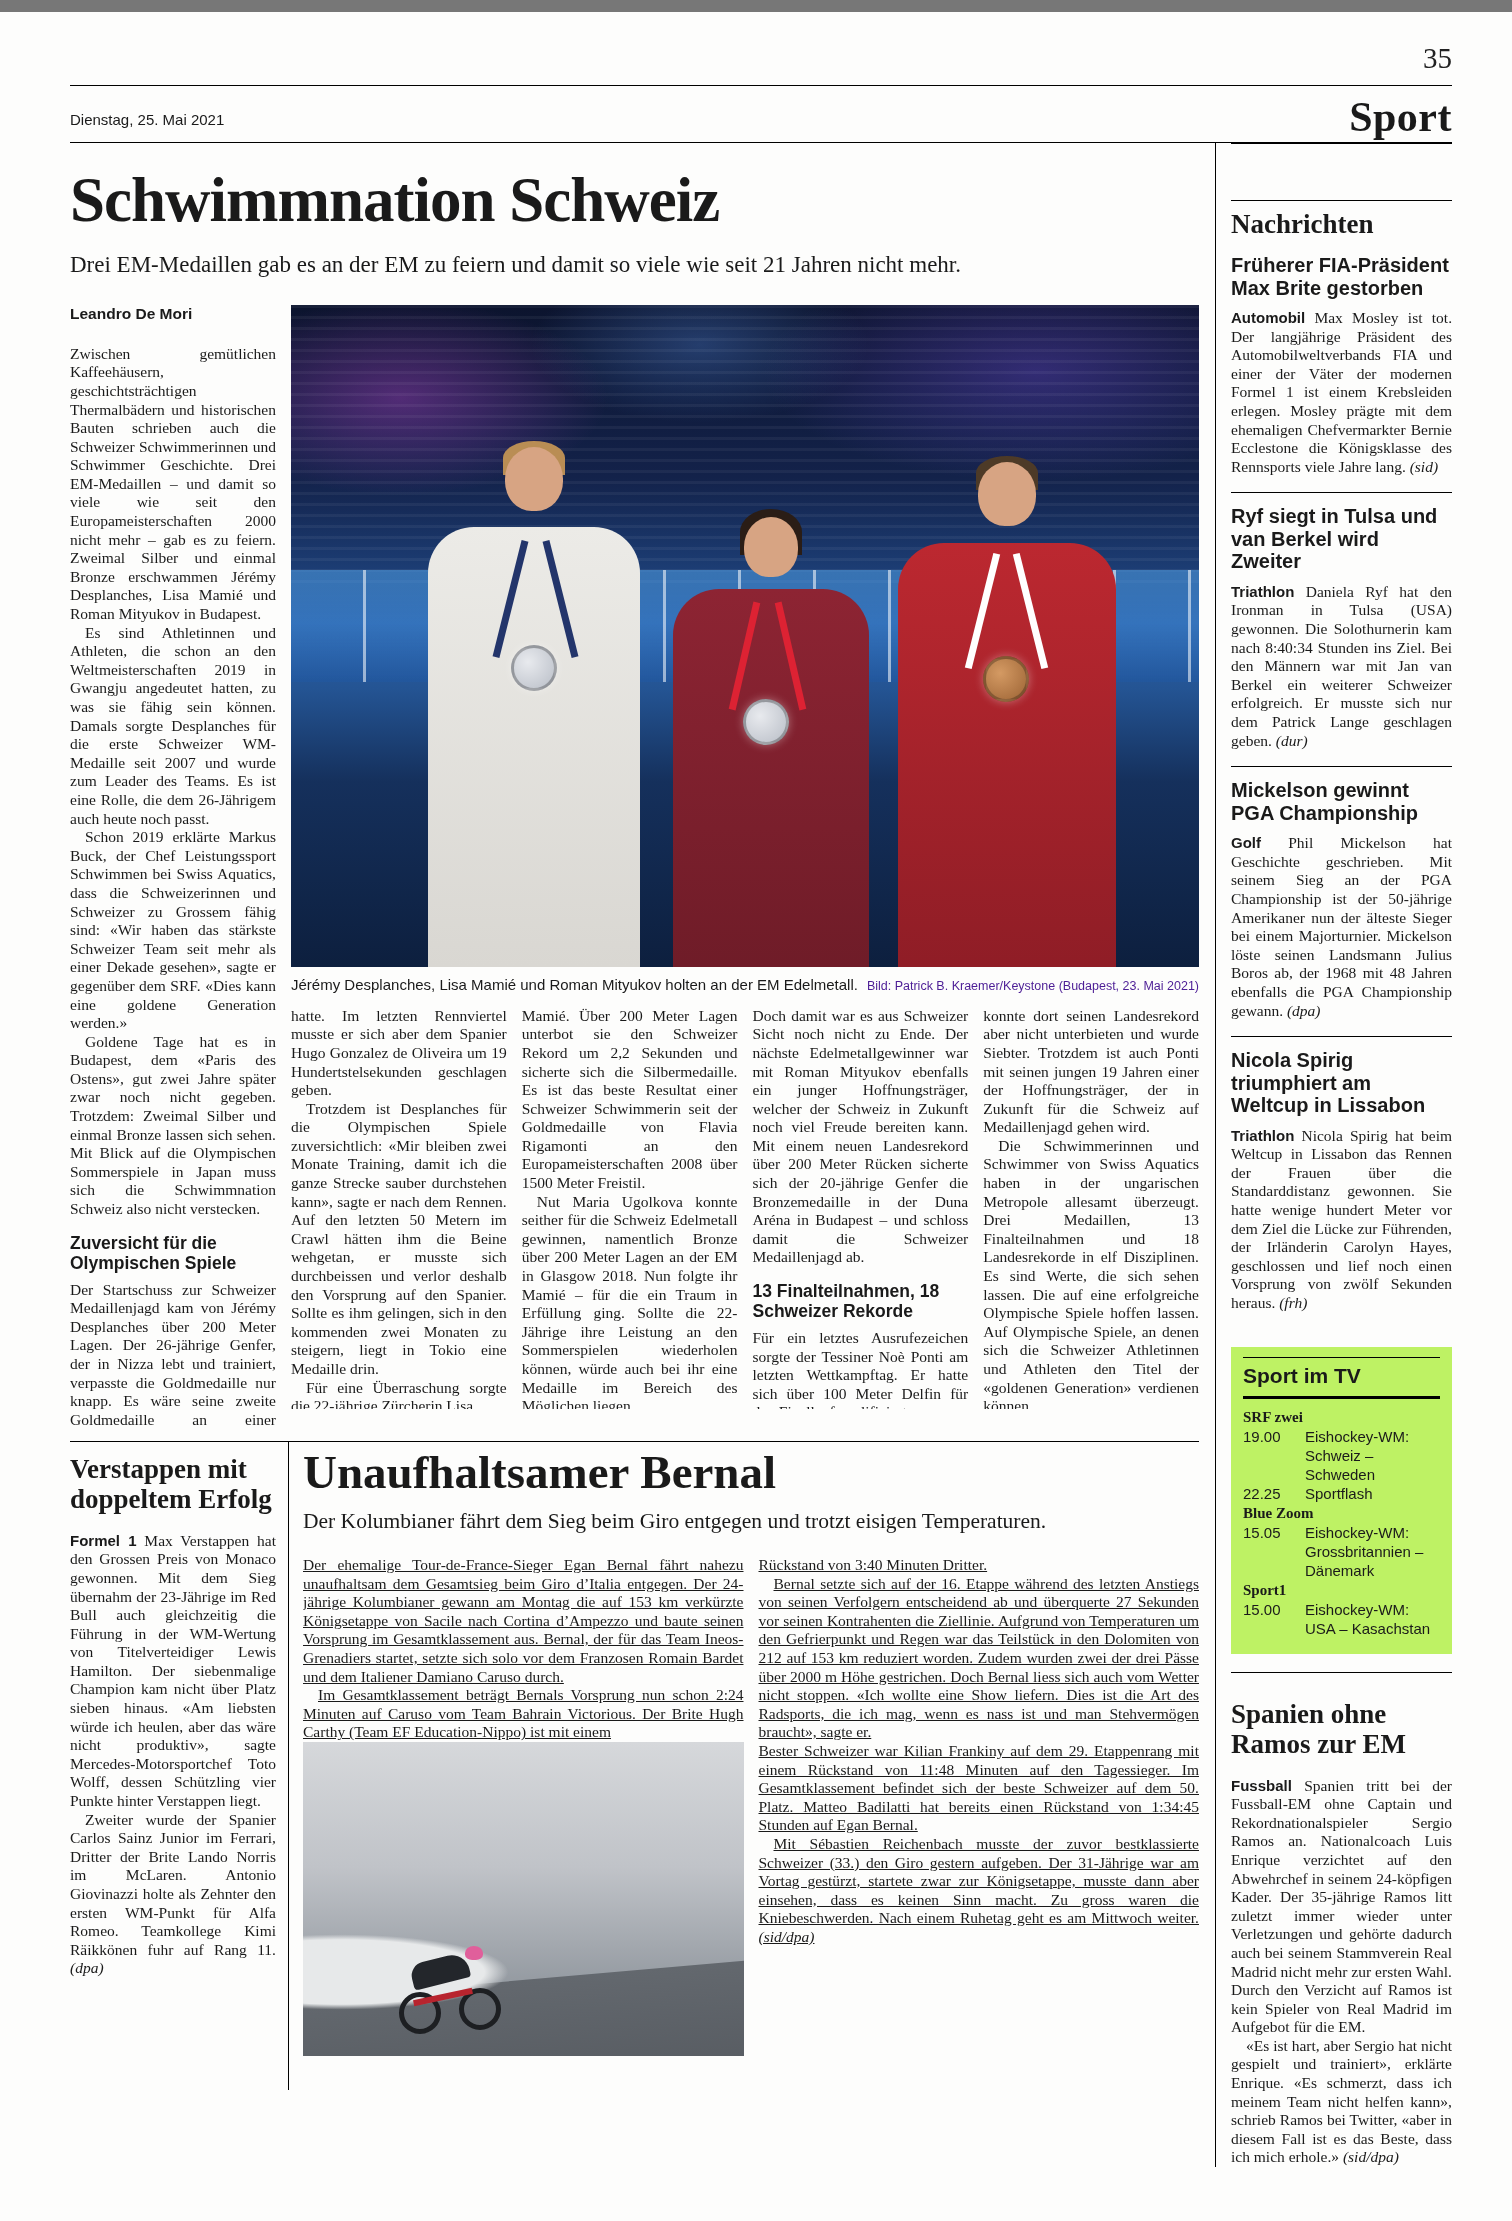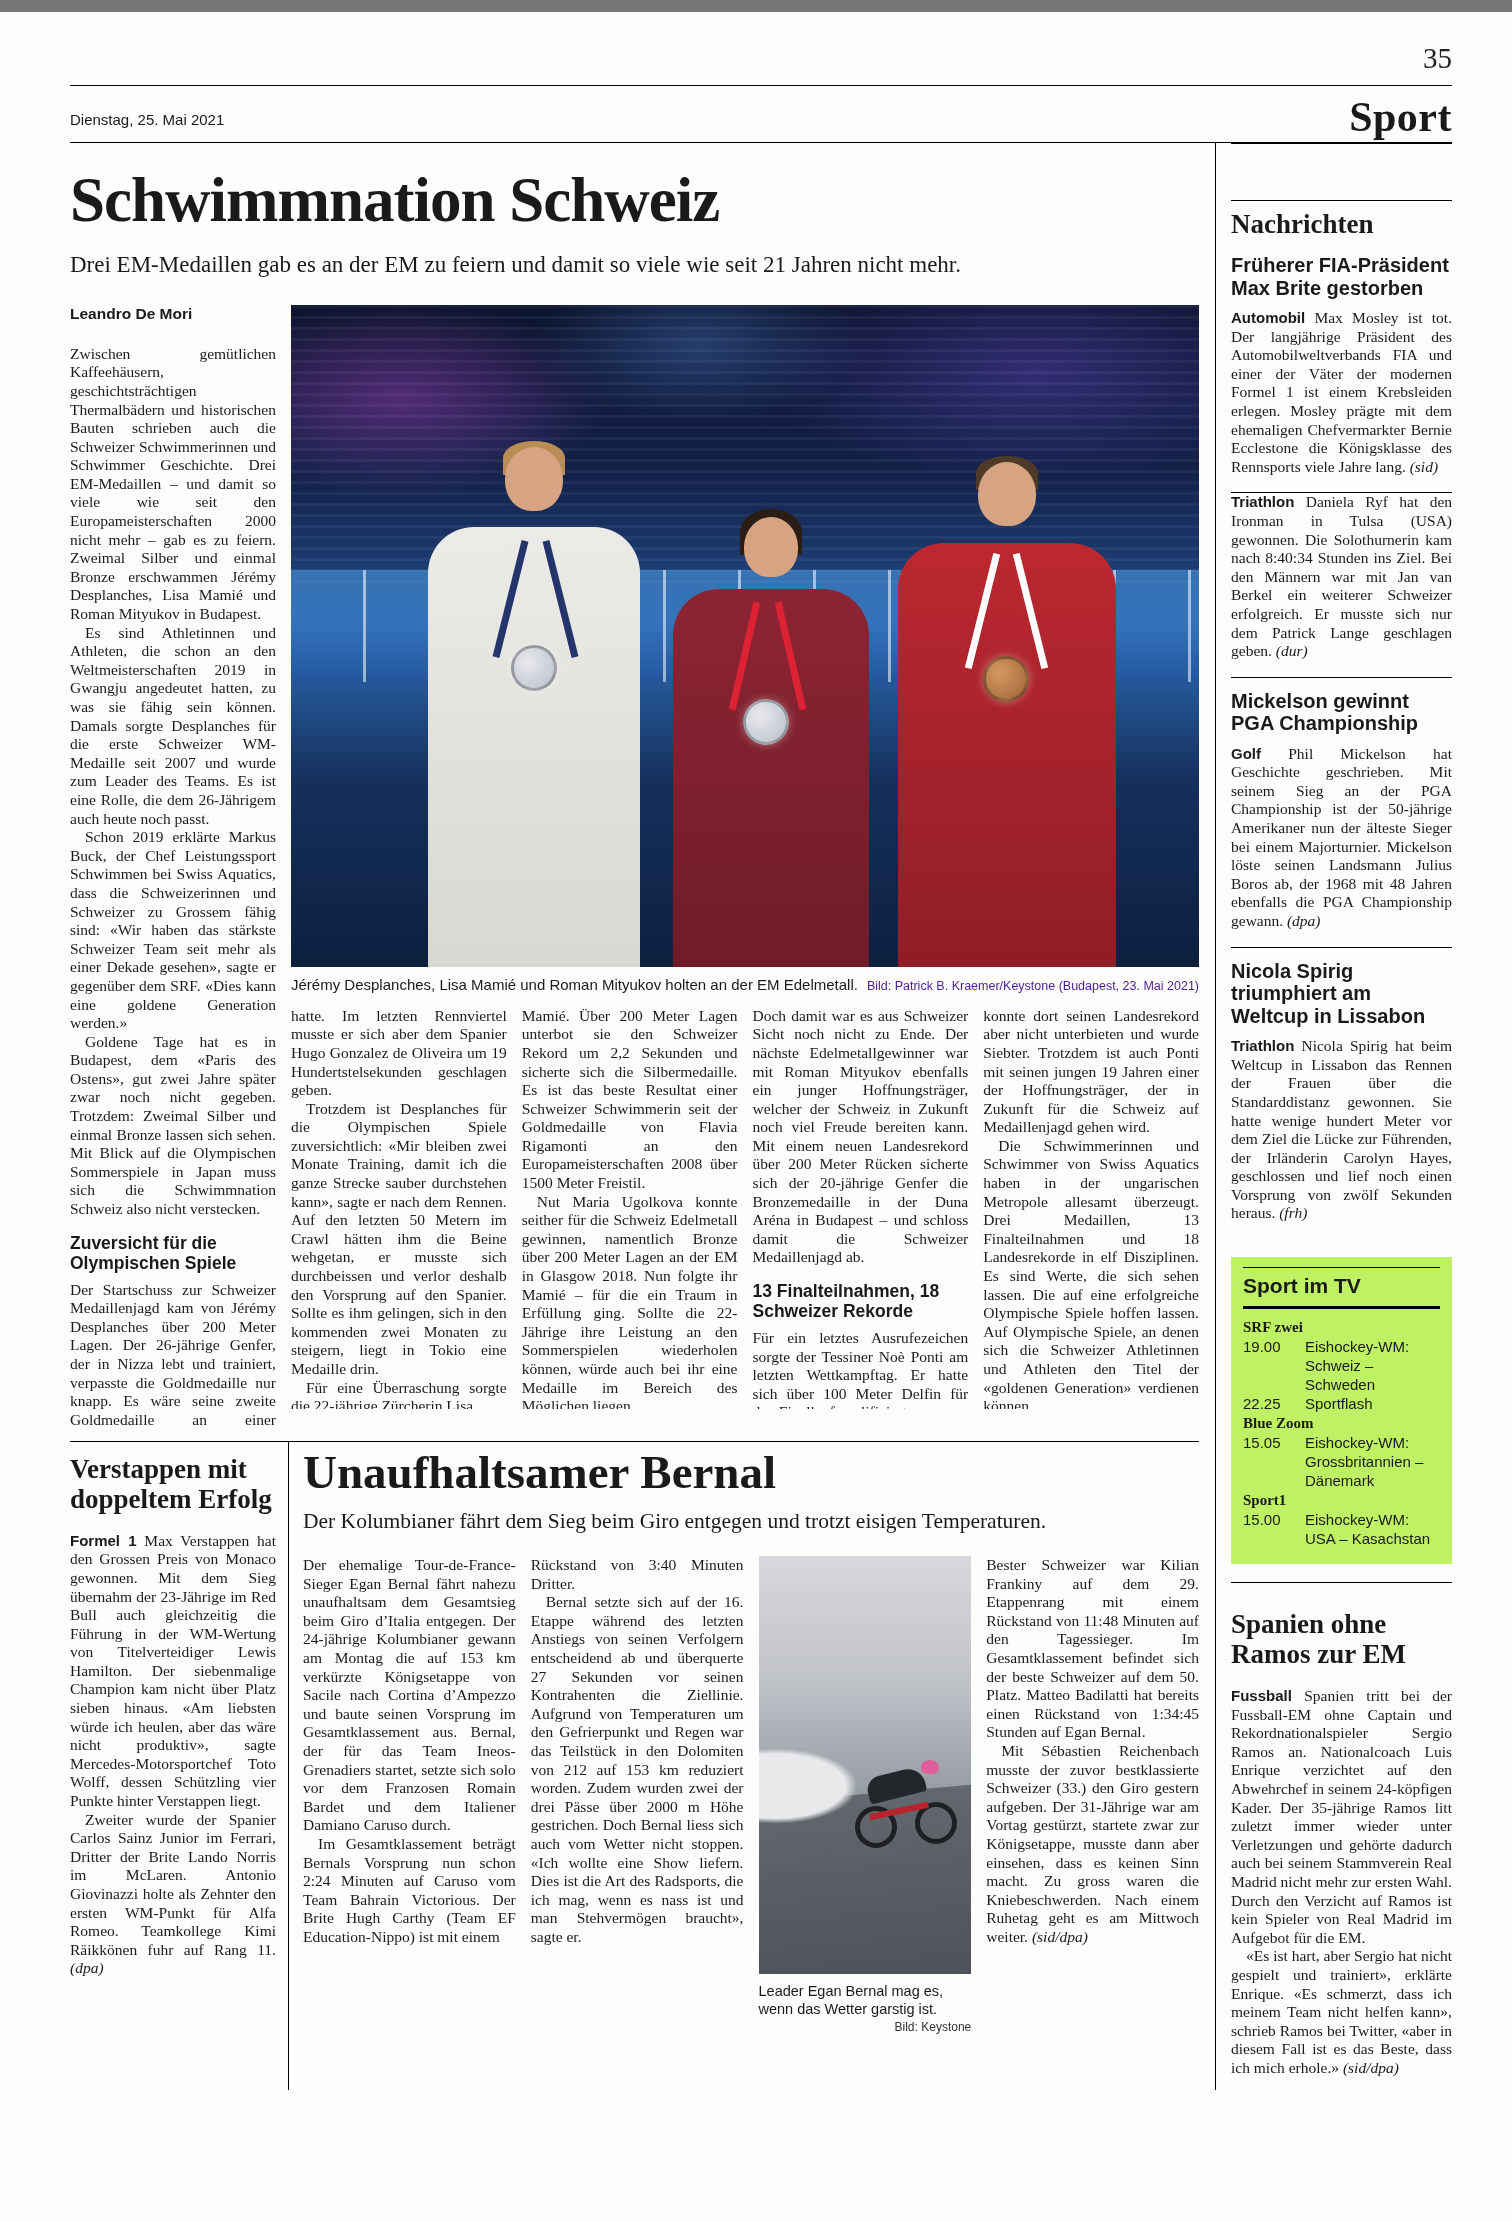--- a/index.html
+++ b/index.html
@@ -71,22 +71,22 @@
   
   .bottom-rule { border-top:1px solid #000; margin-top:14px; }
   .bottom { display:grid; grid-template-columns:206px 1fr; height:648px; overflow:hidden; }
   .verst { padding-top:12px; overflow:hidden; }
   .verst h3, .spain h3 { font-size:27px; line-height:30px; font-weight:700; margin-bottom:18px; }
   .kicker { font-family:"Liberation Sans", sans-serif; font-weight:700; font-size:15px; }
   .sig { font-style:italic; }
   .bernal { border-left:1px solid #000; margin-left:12px; padding-left:14px; padding-top:6px; }
   .bernal h2 { font-size:47px; font-weight:700; line-height:1.05; margin-bottom:12px; }
   .bdeck { font-size:21.5px; margin-bottom:22px; }
-  .bcols { display:grid; grid-template-columns:repeat(4,1fr); column-gap:15px;
-           height:500px; overflow:hidden; }
+  .bcols { display:grid; grid-template-columns:repeat(2,1fr); column-gap:15px;
+           height:500px; overflow:hidden;text-decoration:underline; }
 
   
   .cphoto { position:relative; height:418px; overflow:hidden;
     background:linear-gradient(180deg,#d6d8db 0%,#c0c3c8 30%,#949aa1 58%,#6e747b 100%); }
   .road { position:absolute; left:-10%; right:-10%; bottom:-12%; height:55%;
           background:linear-gradient(180deg,#63686e,#4a4e54); transform:skewY(-5deg); }
   .snow { position:absolute; left:-8%; top:46%; width:55%; height:18%;
           background:radial-gradient(ellipse at 30% 50%, #e7e9ea 0 60%, transparent 70%); }
   .wheel { position:absolute; width:42px; height:42px; border-radius:50%;
            border:5px solid #1d1f22; background:transparent; }
@@ -257,20 +257,21 @@
       <div class="side-rule"></div>
       <h2 class="nach-title">Nachrichten</h2>
 
       <div class="item">
         <h4>Früherer FIA-Präsident Max Brite gestorben</h4>
         <p class="flush"><b class="kicker">Automobil</b> <span>Max Mosley ist tot. Der langjährige Präsident des Automobilweltverbands FIA und einer der Väter der modernen Formel 1 ist einem Krebsleiden erlegen. Mosley prägte mit dem ehemaligen Chefvermarkter Bernie Ecclestone die Königsklasse des Rennsports viele Jahre lang.</span> <i class="sig">(sid)</i></p>
       </div>
       <div class="side-rule"></div>
 
       <div class="item">
+        <h4>Ryf siegt in Tulsa und van Berkel wird Zweiter</h4>
         <p class="flush"><b class="kicker">Triathlon</b> <span>Daniela Ryf hat den Ironman in Tulsa (USA) gewonnen. Die Solothurnerin kam nach 8:40:34 Stunden ins Ziel. Bei den Männern war mit Jan van Berkel ein weiterer Schweizer erfolgreich. Er musste sich nur dem Patrick Lange geschlagen geben.</span> <i class="sig">(dur)</i></p>
       </div>
       <div class="side-rule"></div>
 
       <div class="item">
         <h4>Mickelson gewinnt PGA Championship</h4>
         <p class="flush"><b class="kicker">Golf</b> <span>Phil Mickelson hat Geschichte geschrieben. Mit seinem Sieg an der PGA Championship ist der 50-jährige Amerikaner nun der älteste Sieger bei einem Majorturnier. Mickelson löste seinen Landsmann Julius Boros ab, der 1968 mit 48 Jahren ebenfalls die PGA Championship gewann.</span> <i class="sig">(dpa)</i></p>
       </div>
       <div class="side-rule"></div>
 

